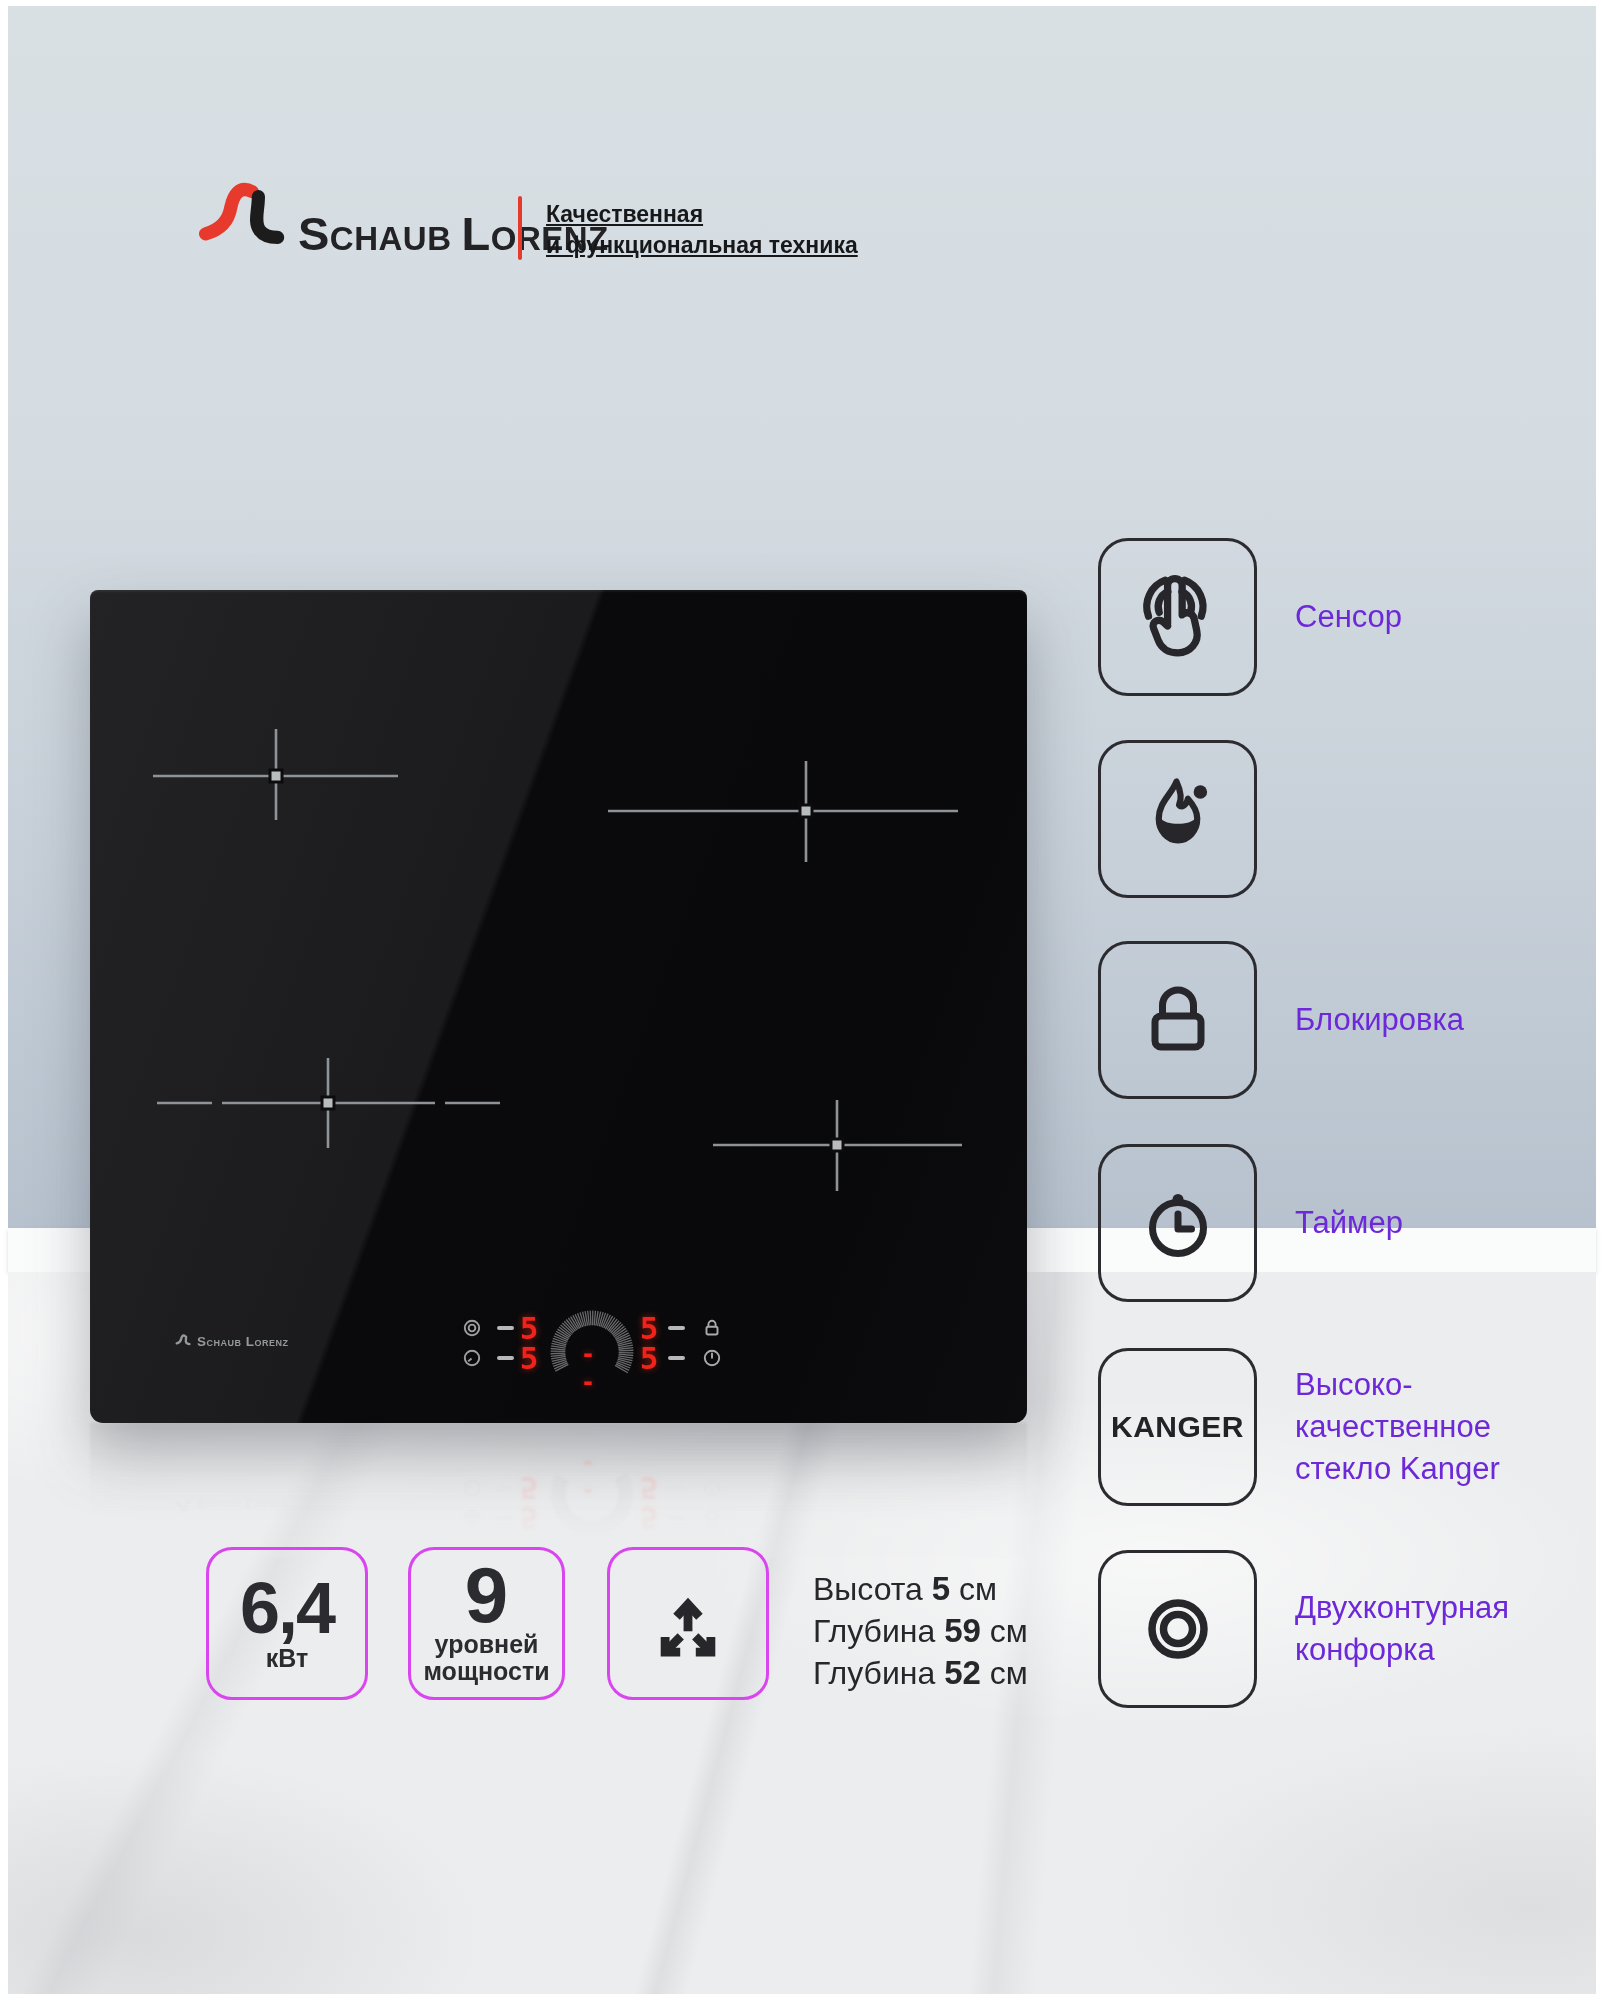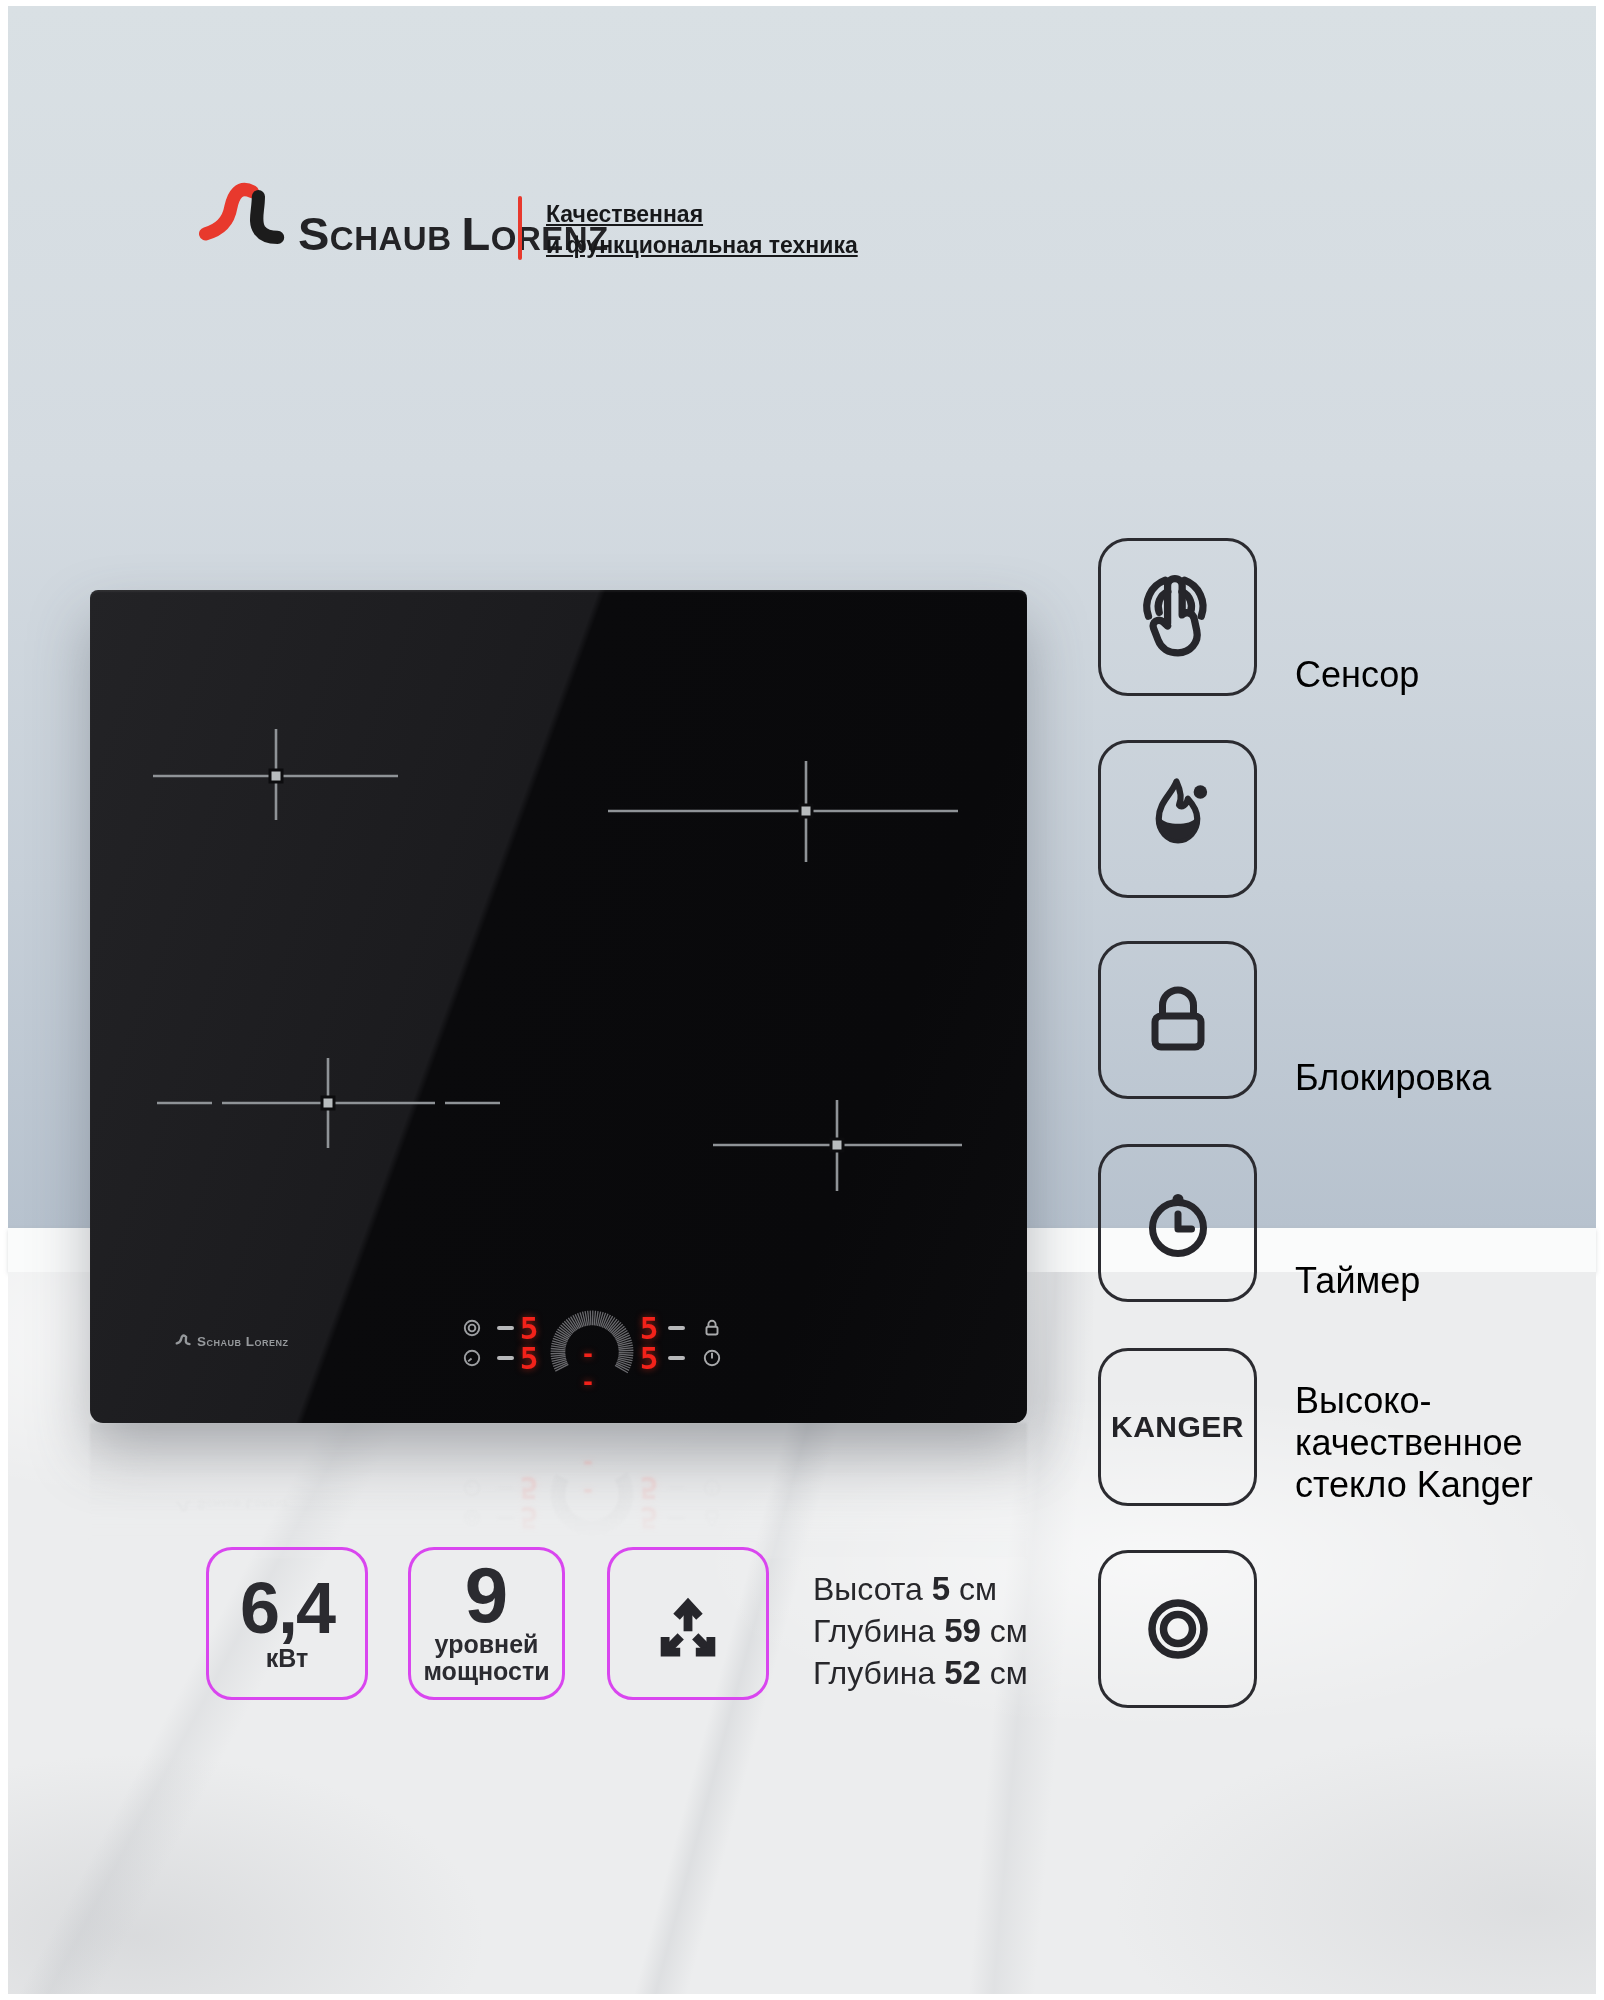--- a/index.html
+++ b/index.html
@@ -46,21 +46,21 @@
   .refl-inner{position:absolute;left:0;top:0;width:937px;height:833px;
               transform:translateY(833px) scaleY(-1);transform-origin:0 0;}
   .refl-fade{position:absolute;left:0;top:0;width:937px;height:135px;
              background:linear-gradient(180deg,rgba(236,237,238,.1),rgba(236,237,238,.95) 88%);}
 
   
   .card{left:1098px;width:153px;height:152px;border:3px solid #2b2b30;border-radius:30px;
         display:flex;align-items:center;justify-content:center;}
   .kanger-text{font-weight:700;font-size:30px;letter-spacing:.5px;color:#232327;}
   .feat-label{left:1295px;width:300px;height:158px;display:flex;flex-direction:column;
-              justify-content:flex-end;font-size:36px;color:#000000;}
+              justify-content:center;font-size:31px;color:#6d28d9;}
   .feat-label span{line-height:42px;}
 
   
   .badge{top:1547px;height:147px;border:3px solid #d946ef;border-radius:26px;
          display:flex;flex-direction:column;align-items:center;justify-content:center;color:#2b2b30;}
   .badge .big{font-weight:700;font-size:72px;line-height:66px;letter-spacing:-2px;}
   .badge .big9{font-weight:700;font-size:78px;line-height:64px;}
   .badge .unit{font-weight:700;font-size:25px;line-height:27px;text-align:center;margin-top:4px;}
   .dims{left:813px;top:1568px;font-size:32px;color:#27272b;line-height:42px;}
   .dims b{font-size:33px;}
@@ -417,20 +417,24 @@
   </div>
 
   <div class="abs card" style="top:1550px">
     <svg width="100" height="100" viewBox="0 0 100 100">
       <g class="icon-stroke" stroke-width="7.5">
           <circle cx="50" cy="50" r="26"></circle>
           <circle cx="50" cy="50" r="14.5"></circle>
         </g>
     </svg>
   </div>
+  <div class="abs feat-label" style="top:1550px">
+    <span>Двухконтурная</span>
+    <span>конфорка</span>
+  </div>
 
   <div class="abs badge" style="left:206px;width:156px">
     <div class="big">6,4</div>
     <div class="unit">кВт</div>
   </div>
   <div class="abs badge" style="left:408px;width:151px">
     <div class="big9">9</div>
     <div class="unit">
       <div>уровней</div>
       <div>мощности</div>

